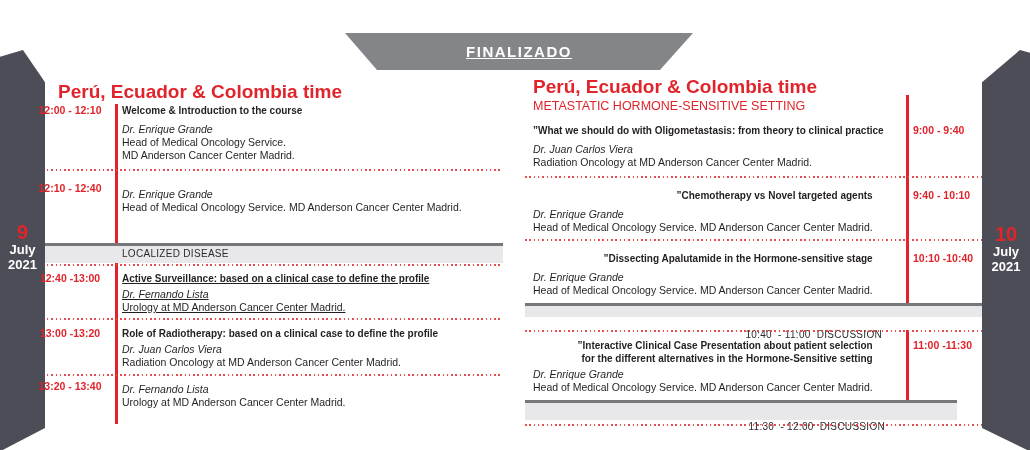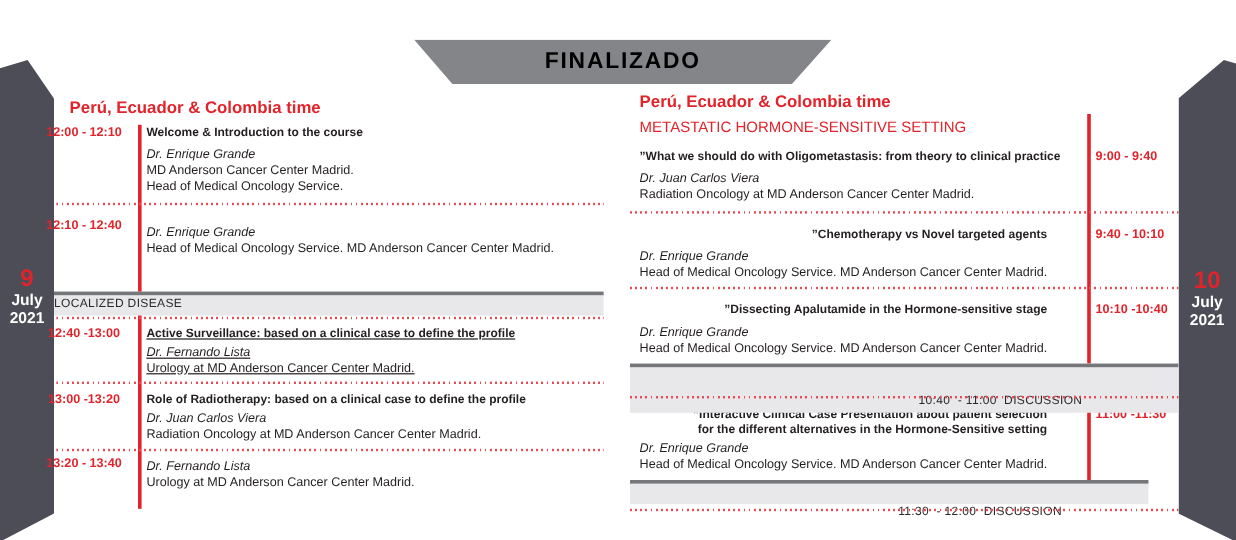--- a/index.html
+++ b/index.html
@@ -4,52 +4,52 @@
 <style>
   html,body{margin:0;padding:0;background:#fff;}
   .stage{position:relative;width:1030px;height:450px;background:#ffffff;overflow:hidden;
          font-family:"Liberation Sans",sans-serif;color:#231f20;}
   .abs{position:absolute;}
 
   
   .banner{left:345px;top:33px;width:348px;height:37px;background:#838588;
           clip-path:polygon(0 0,100% 0,90.5% 100%,9.2% 100%);
           display:flex;align-items:center;justify-content:center;}
-  .banner-label{color:#000000;font-weight:bold;font-size:19px;letter-spacing:1.5px;}
+  .banner-label{color:#ffffff;font-weight:bold;font-size:15px;letter-spacing:1.5px;text-decoration:underline;}
 
   
   .panel{background:#4c4d56;}
   .panel-left{left:0;top:48px;width:45px;height:402px;
               clip-path:polygon(0 2.2%,51% 0.5%,100% 8.5%,100% 94.5%,6% 100%,0 100%);}
   .panel-right{left:982px;top:48px;width:48px;height:402px;
               clip-path:polygon(0 8.5%,79% 0.5%,100% 1.2%,100% 100%,94% 100%,0 94.5%);}
   .date-block{position:absolute;width:100%;text-align:center;font-weight:bold;}
   .date-day{font-size:20px;line-height:20px;color:#e1242b;}
   .date-line{font-size:13px;line-height:15px;color:#ffffff;}
 
   
-  .col-header{font-size:14px;font-weight:bold;color:#e1242b;white-space:pre;}
+  .col-header{font-size:19px;font-weight:bold;color:#e1242b;white-space:pre;}
   .setting-header{font-size:12.5px;font-weight:normal;color:#e1242b;white-space:pre;}
 
   
   .vline{width:3px;background:#e1242b;}
   .dots{height:2px;background:repeating-linear-gradient(90deg,#ea4a52 0 1.5px,transparent 1.5px 4.3px);}
   .time{font-size:10.5px;font-weight:bold;color:#e1242b;line-height:13px;white-space:pre;}
   .time-left{width:80px;text-align:center;}
 
   
   .s-title{font-size:10px;font-weight:bold;line-height:13px;white-space:pre;text-align:right;}
   .s-speaker{font-size:10.5px;font-style:italic;line-height:13px;margin-top:6px;white-space:pre;}
   .s-role{font-size:10.5px;line-height:13px;white-space:pre;}
 
   
   .section-bar{background:#e8e8ea;border-top:3px solid #76777b;box-sizing:border-box;
                font-size:10px;color:#2a2a2c;letter-spacing:.3px;}
-  .bar-left{height:20px;line-height:16px;}
-  .bar-right{height:41px;line-height:19px;text-align:right;padding-right:80px;white-space:pre;}
+  .bar-left{height:20px;line-height:16px;padding-left:77px;}
+  .bar-right{height:14px;line-height:19px;text-align:right;padding-right:100px;white-space:pre;}
   .bar-right2{height:20px;line-height:16px;text-align:right;padding-right:72px;white-space:pre;}
 </style>
 </head>
 <body>
 
 <div class="stage">
 
   <div class="abs banner">
     <span class="banner-label">FINALIZADO</span>
   </div>
@@ -76,22 +76,22 @@
 
   <div class="abs time time-left" style="left:30px;top:104px;">12:00 - 12:10</div>
   <div class="abs time time-left" style="left:30px;top:182px;">12:10 - 12:40</div>
   <div class="abs time time-left" style="left:30px;top:272px;">12:40 -13:00</div>
   <div class="abs time time-left" style="left:30px;top:327px;">13:00 -13:20</div>
   <div class="abs time time-left" style="left:30px;top:380px;">13:20 - 13:40</div>
 
   <div class="abs session" style="left:122px;top:104px;">
     <div class="s-title">Welcome &amp; Introduction to the course</div>
     <div class="s-speaker">Dr. Enrique Grande</div>
+    <div class="s-role">Head of Medical Oncology Service.</div>
     <div class="s-role">MD Anderson Cancer Center Madrid.</div>
-    <div class="s-role">Head of Medical Oncology Service.</div>
   </div>
 
   <div class="abs session" style="left:122px;top:182px;">
     <div class="s-speaker">Dr. Enrique Grande</div>
     <div class="s-role">Head of Medical Oncology Service. MD Anderson Cancer Center Madrid.</div>
   </div>
 
   <div class="abs session" style="left:122px;top:272px;text-decoration:underline;">
     <div class="s-title">Active Surveillance: based on a clinical case to define the profile</div>
     <div class="s-speaker" style="margin-top:3px;">Dr. Fernando Lista</div>

